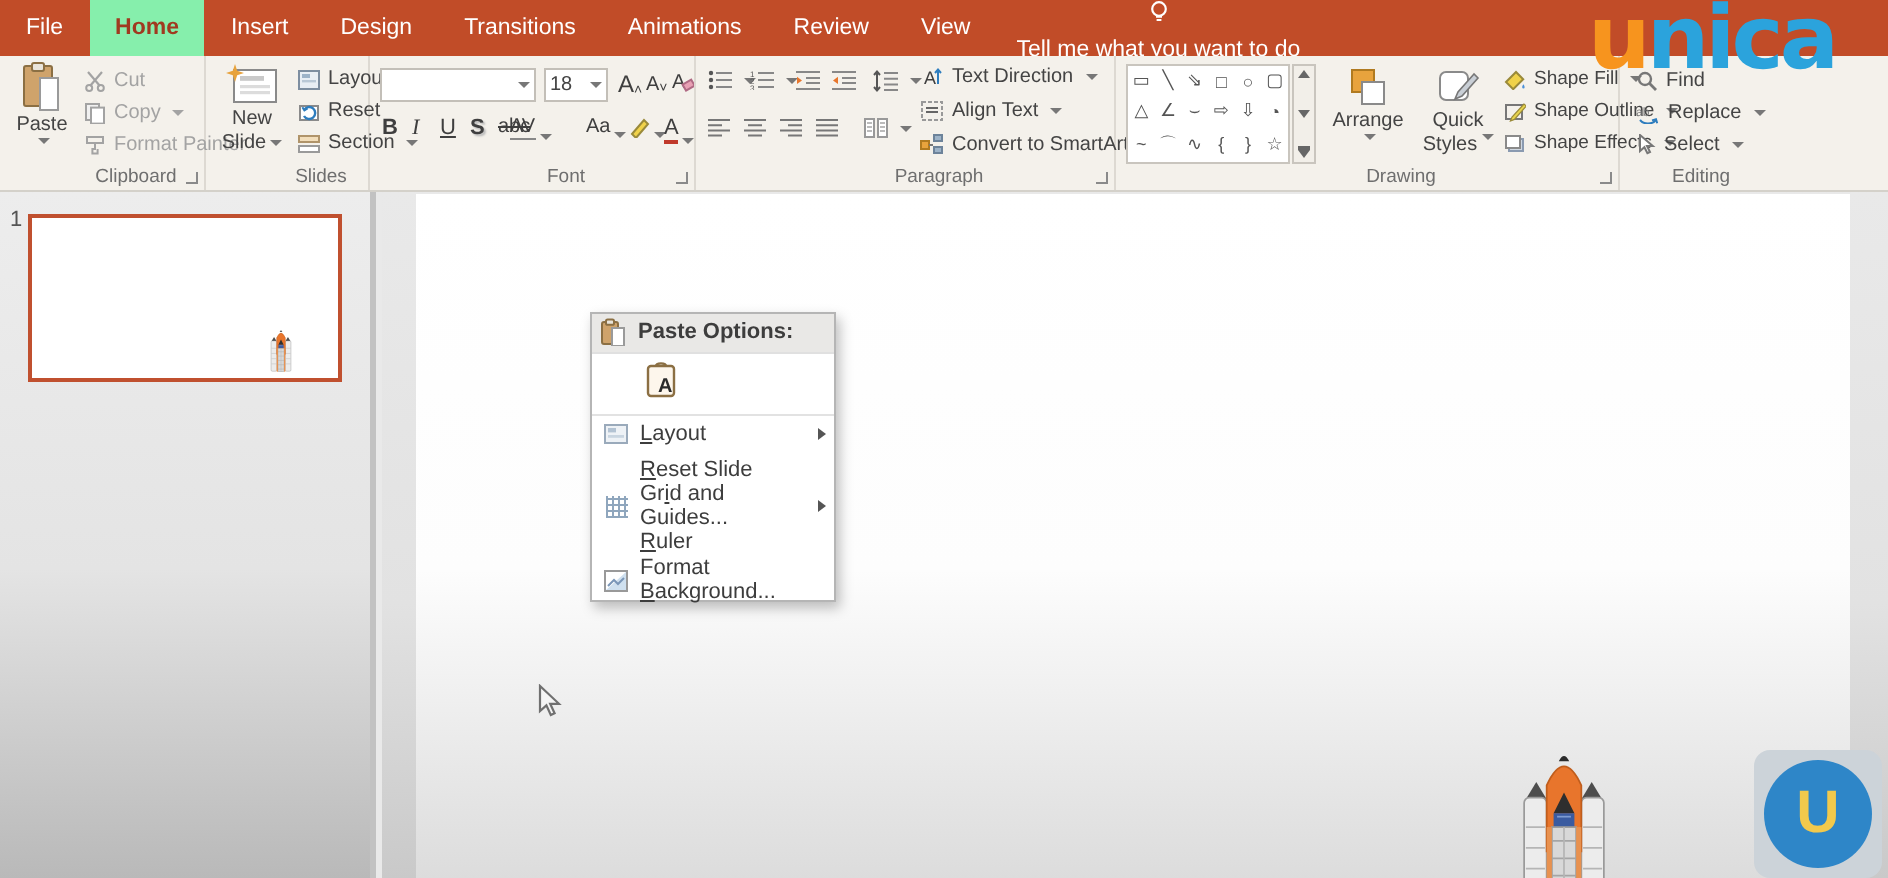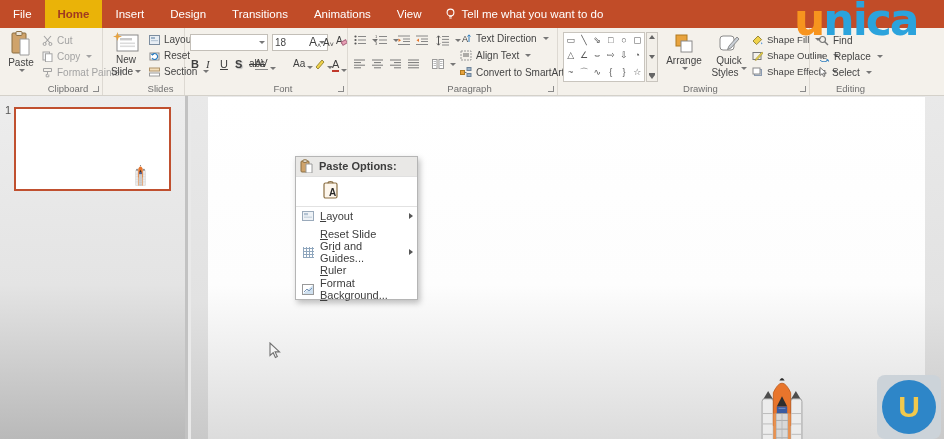--- a/index.html
+++ b/index.html
@@ -3,22 +3,22 @@
 <meta charset="utf-8">
 <style>
   * { margin:0; padding:0; box-sizing:border-box; }
   html,body { width:944px; height:439px; overflow:hidden; }
   body { font-family:"Liberation Sans","DejaVu Sans",sans-serif; position:relative; background:#e9e9e9; }
   #app { position:absolute; inset:0; width:944px; height:439px; overflow:hidden; }
 
   
   .tabbar { position:absolute; left:0; top:0; width:944px; height:28px; background:#c14c28; display:flex; align-items:stretch; }
   .tab { color:#fff; font-size:11.5px; padding:0 13px; display:flex; align-items:center; cursor:default; }
-  .tab.selected { background:#eab308; color:#a03a20; font-weight:bold; }
-  .tellme { color:#fff; font-size:11.5px; display:flex; align-items:center; gap:6px; padding-left:10px; }
+  .tab.selected { background:#86efac; color:#a03a20; font-weight:bold; }
+  .tellme { color:#fff; font-size:11.5px; display:flex; align-items:center; gap:6px; padding-left:10px;flex-direction:column; }
   .bulb-ic svg { display:block; }
   .top-right { position:absolute; right:4px; top:0; height:28px; display:flex; align-items:center; gap:14px; color:#fff; font-size:11px; }
   .share-wrap { display:flex; align-items:center; gap:5px; }
 
   
   .unica { position:absolute; left:794px; top:-6px; z-index:60; font-weight:bold; font-size:44px; letter-spacing:-2px; font-family:"DejaVu Sans",sans-serif; }
   .unica .u-or { }
   .unica .u-bl { }
 
   
@@ -85,20 +85,21 @@
 
 <div id="app">
 
   <div class="tabbar">
     <div class="tab">File</div>
     <div class="tab selected">Home</div>
     <div class="tab">Insert</div>
     <div class="tab">Design</div>
     <div class="tab">Transitions</div>
     <div class="tab">Animations</div>
+    <div class="tab">Review</div>
     <div class="tab">View</div>
     <div class="tellme">
       <span class="bulb-ic">
         <svg width="11" height="13" viewBox="0 0 11 13">
             <circle cx="5.5" cy="4.5" r="3.4" fill="none" stroke="#fff" stroke-width="1.1"></circle>
             <path d="M4 8.3h3M4.3 10h2.4" stroke="#fff" stroke-width="1.1"></path>
           </svg>
       </span>
       <span>Tell me what you want to do</span>
     </div>
@@ -188,21 +189,21 @@
           <span class="caret sm"></span>
       </div>
       <div class="grp-title">Slides</div>
     </div>
 
     <div class="grp" style="width:163px">
       <div class="combo" style="left:5px;top:6px;width:78px">
         <span></span>
           <span class="caret sm"></span>
       </div>
-      <div class="combo" style="left:87px;top:6px;width:56px">
+      <div class="combo" style="left:87px;top:6px;width:32px">
         <span>18</span>
           <span class="caret sm"></span>
       </div>
       <div class="fbtn" style="left:124px;top:7px;font-size:12px">
           <span>A</span>
           <span style="font-size:7px;vertical-align:top">˄</span>
         </div>
       <div class="fbtn" style="left:138px;top:9px;font-size:10px">
           <span>A</span>
           <span style="font-size:7px">˅</span>

